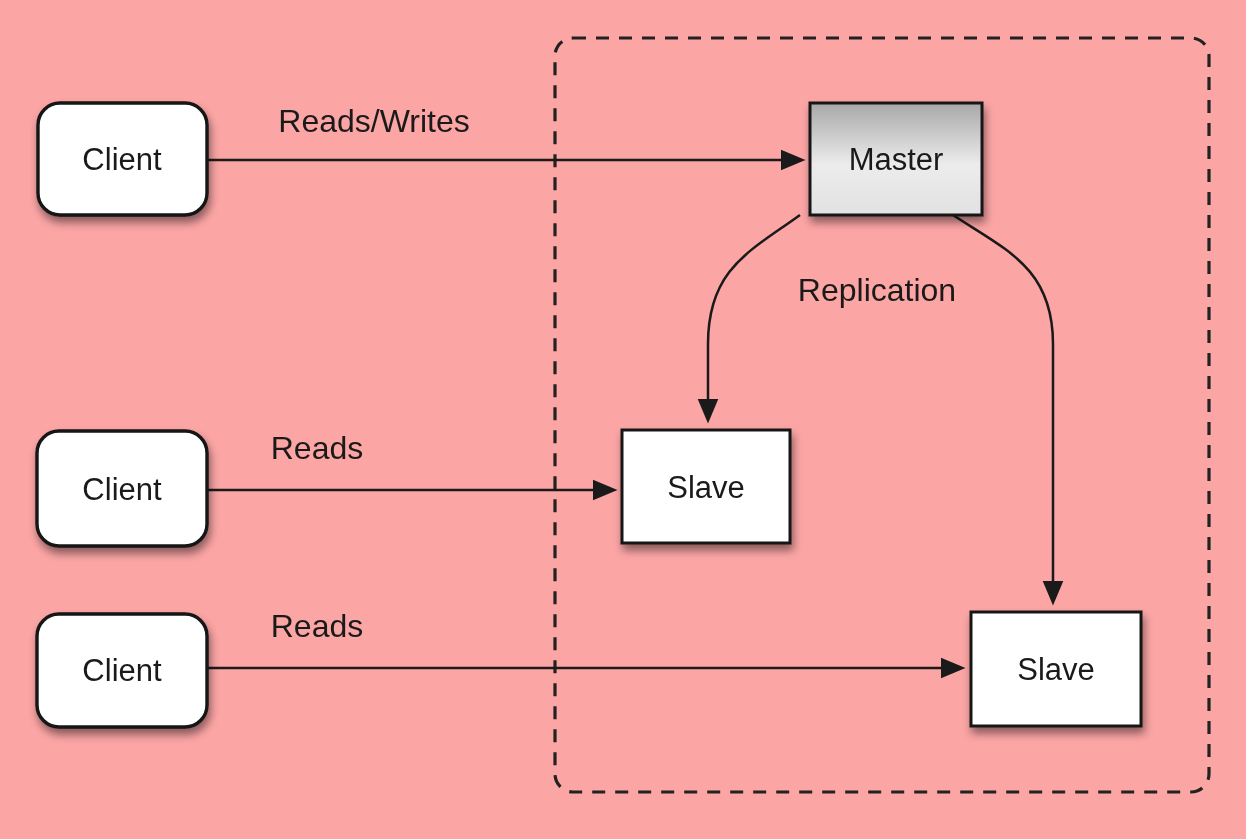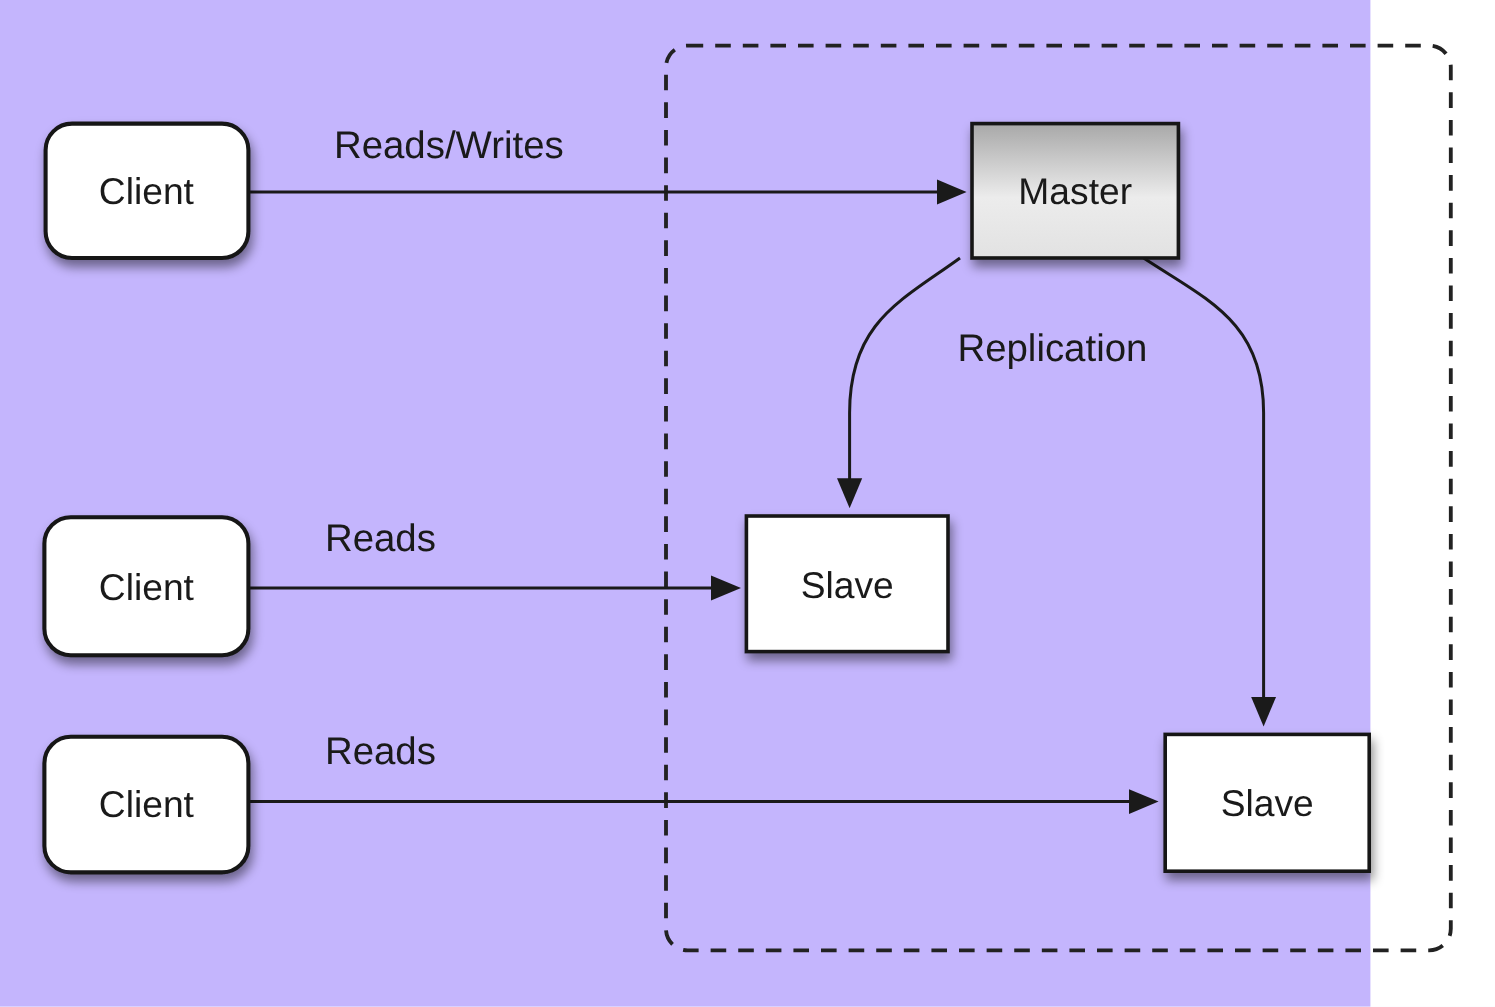--- a/index.html
+++ b/index.html
@@ -6,23 +6,23 @@
     margin: 0;
     padding: 0;
     background: #ffffff;
     width: 1246px;
     height: 839px;
     overflow: hidden;
     font-family: "Liberation Sans", sans-serif;
   }
   .stage {
     position: relative;
-    width: 1142px;
+    width: 1246px;
     height: 839px;
-    background: #c4b5fd;
+    background: #fca5a5;
     text-align: right;
   }
   svg { display: block; }
   .node-label, .edge-label {
     font-family: "Liberation Sans", sans-serif;
     fill: #1a1a1a;
   }
   .node-label { font-size: 31px; }
   .edge-label { font-size: 32px; }
   .edge-line {

